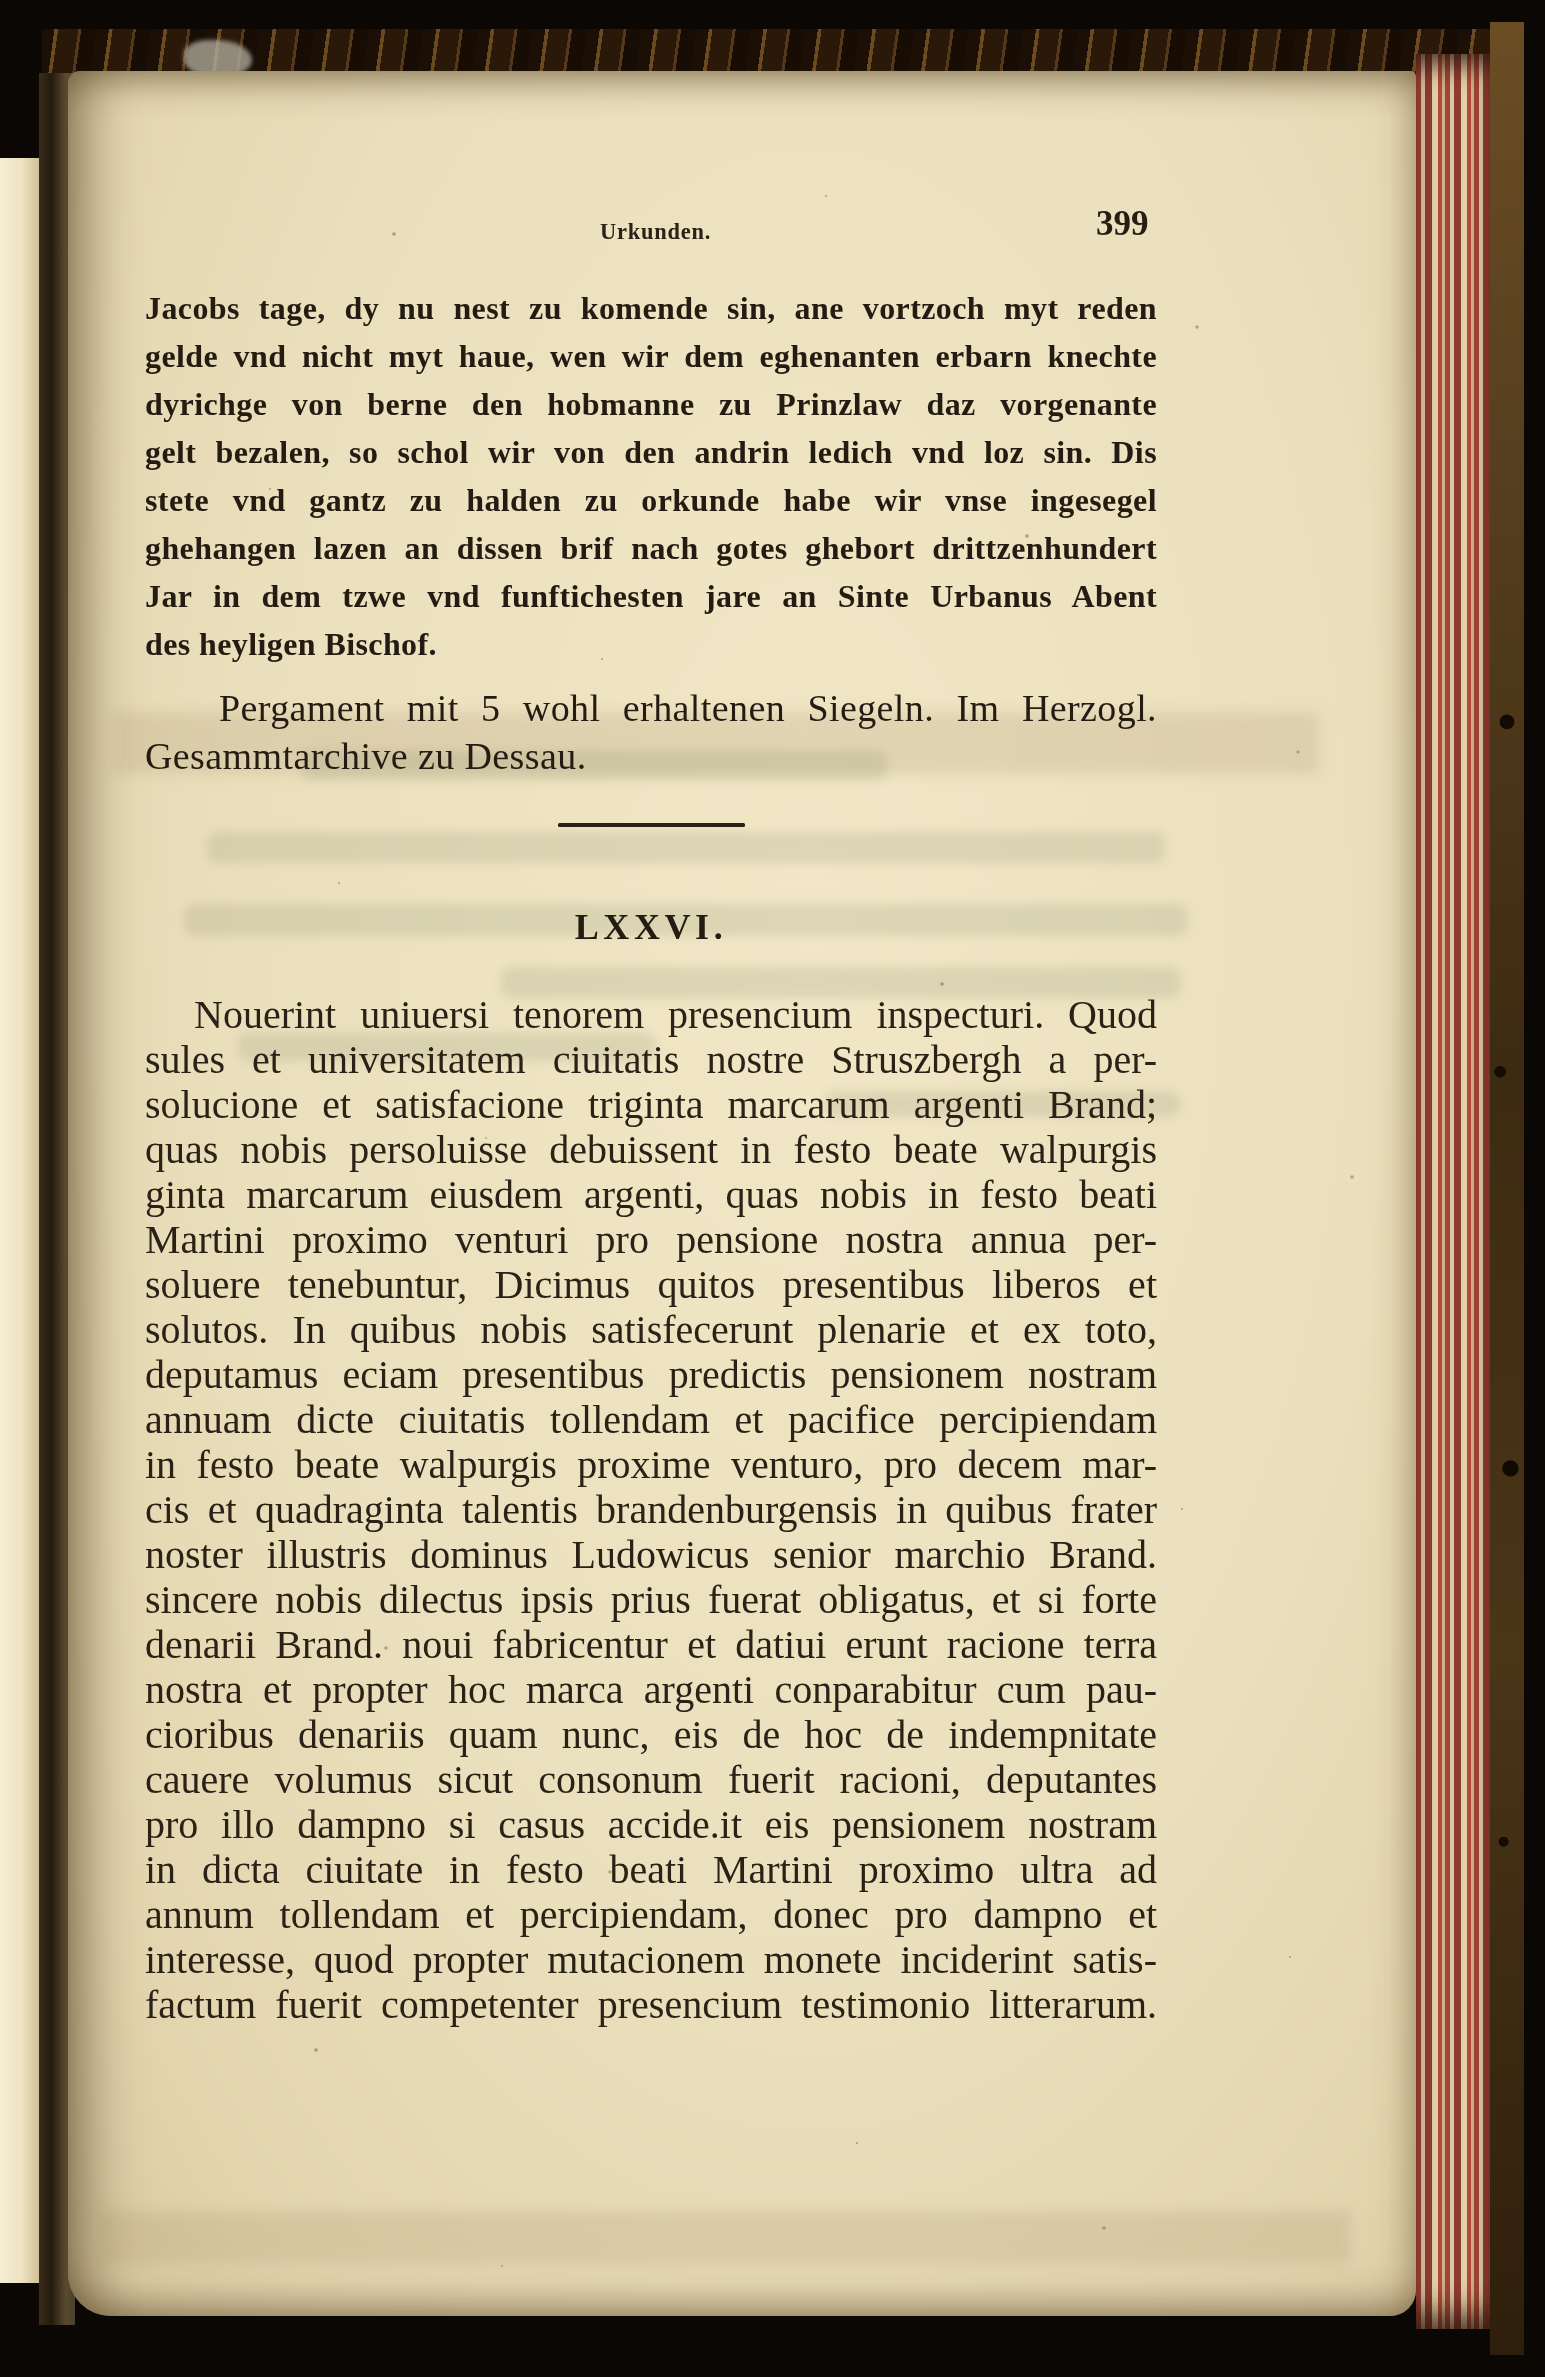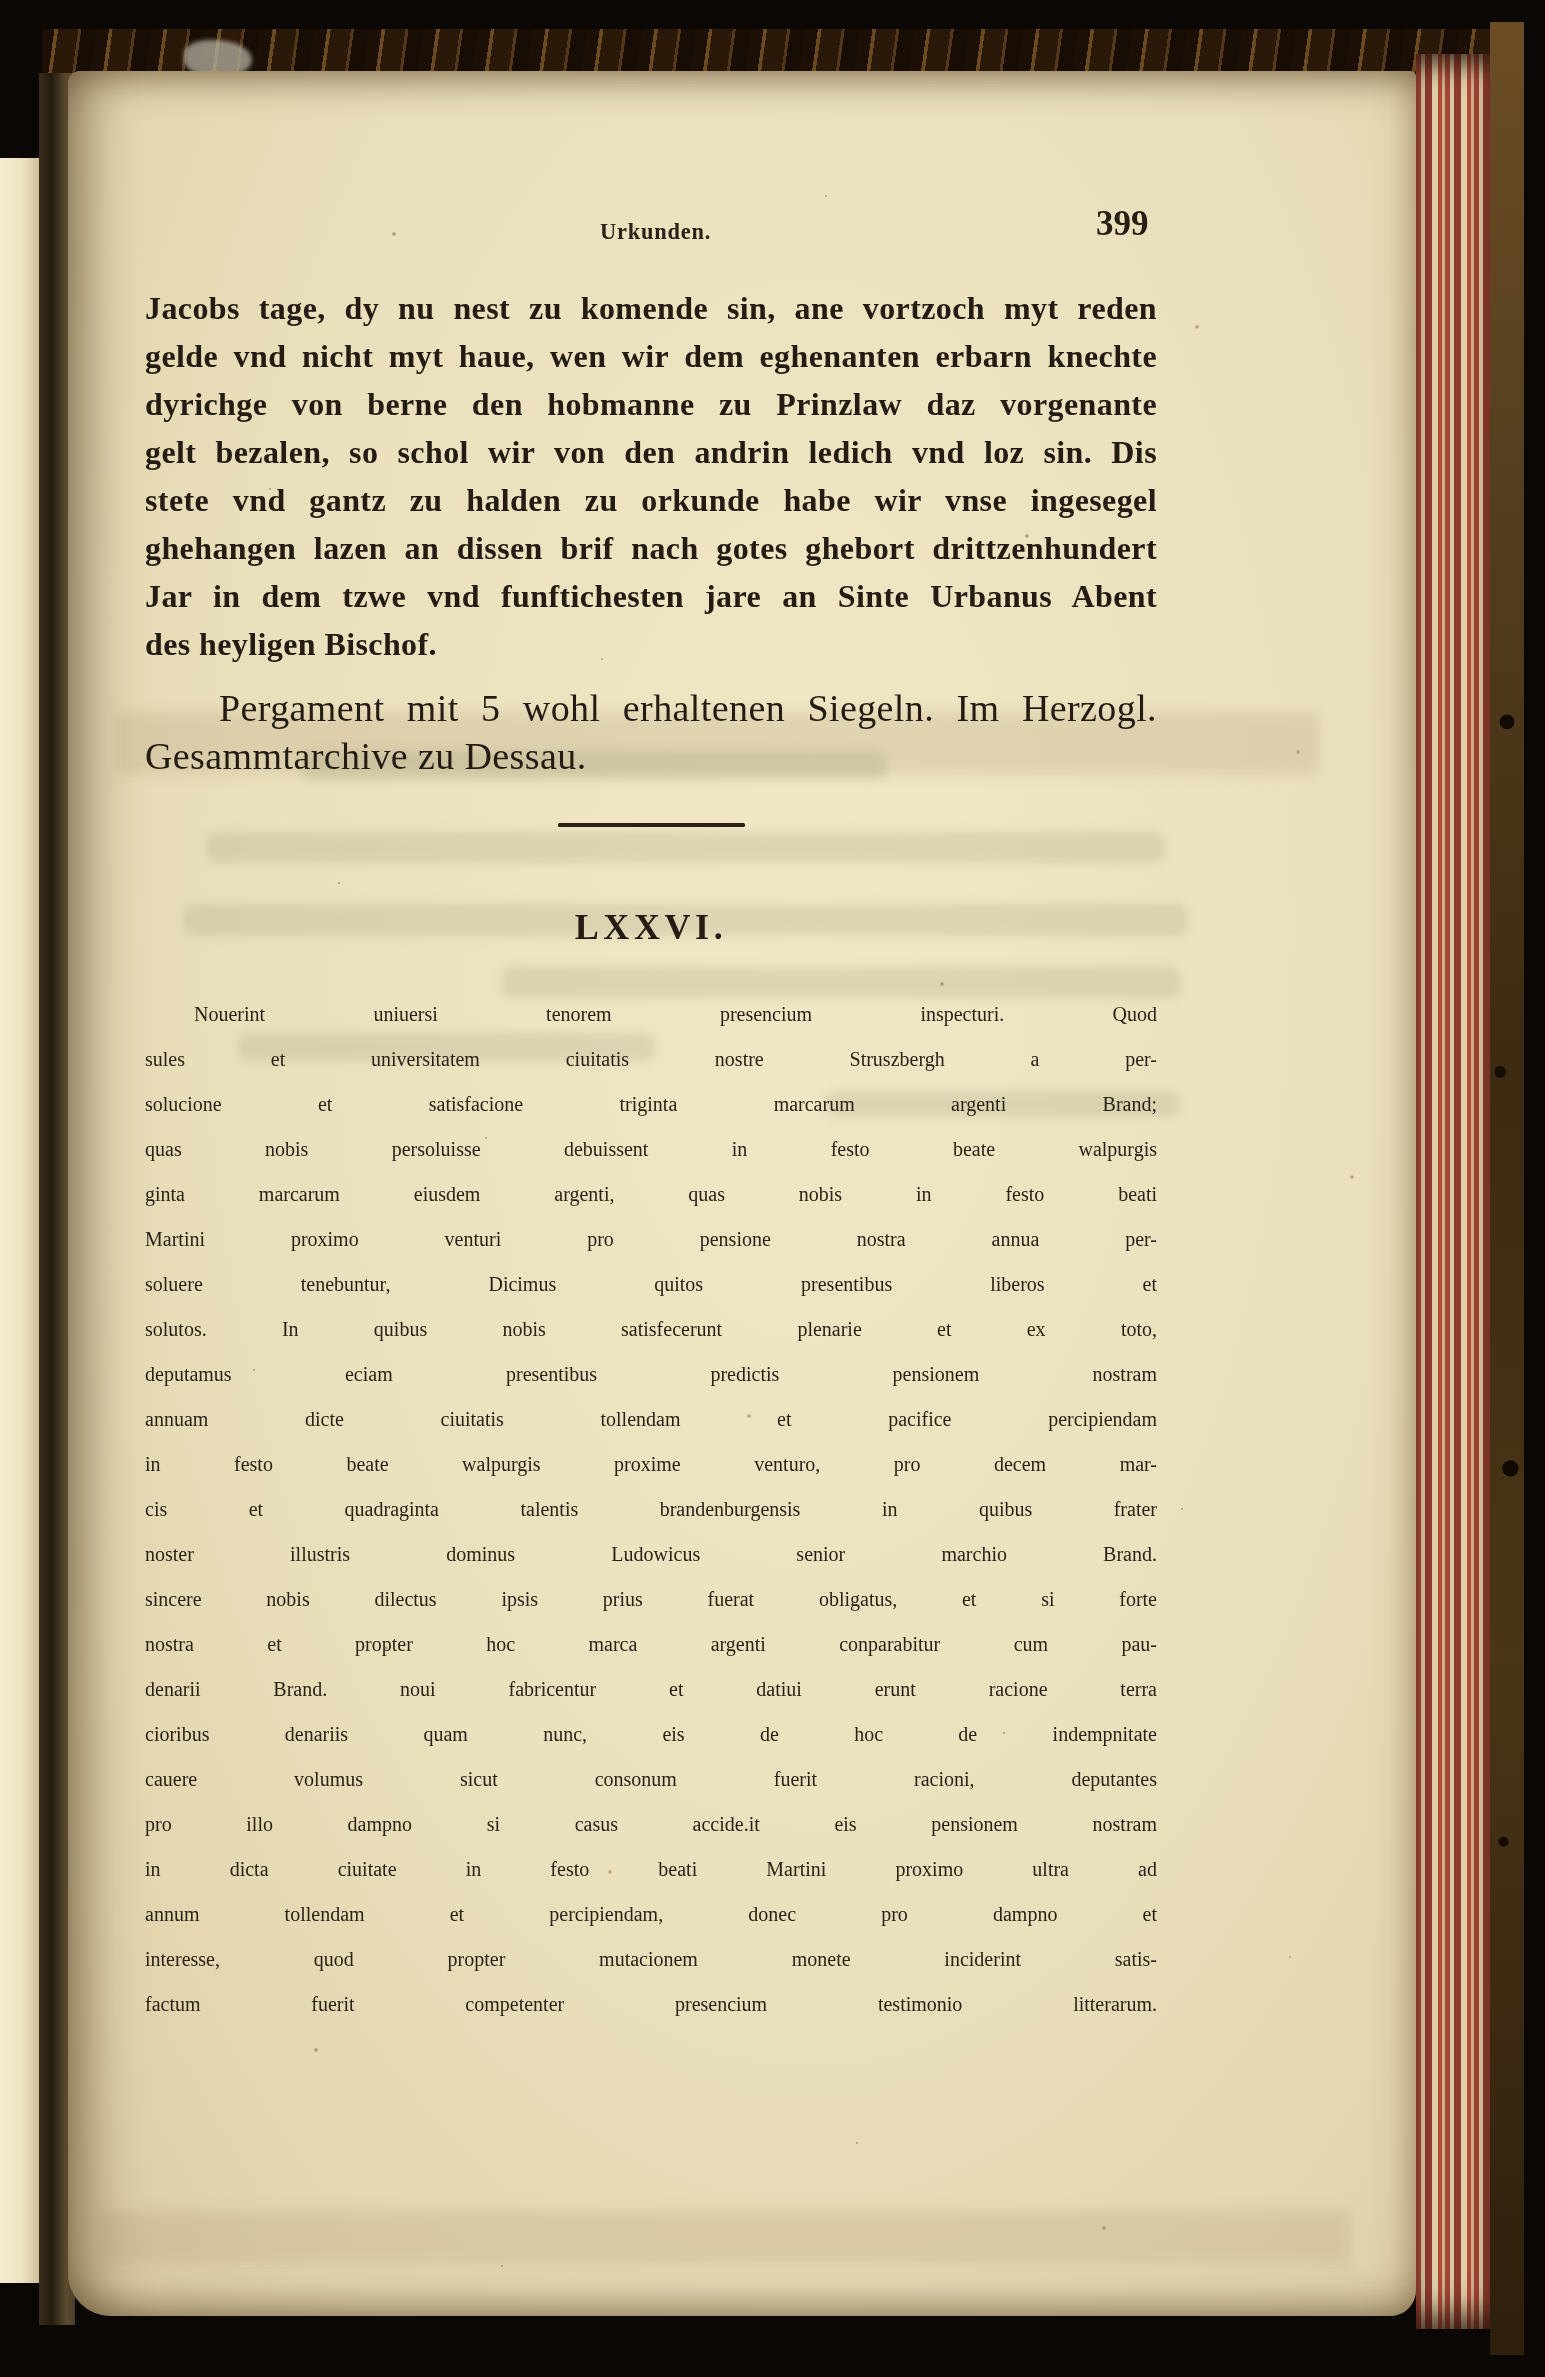--- a/index.html
+++ b/index.html
@@ -55,21 +55,21 @@
   .text-column{position:absolute;left:77px;top:213px;width:1012px;color:#2b2217;}
   .jline{white-space:nowrap;text-align:justify;text-align-last:justify;overflow:visible;}
   .german{font-size:32px;font-weight:bold;line-height:48px;color:#241c12;letter-spacing:0.4px;}
   .german .jline:last-child{text-align-last:left;}
   .archive-note{font-size:38px;font-weight:normal;line-height:48px;color:#241c12;letter-spacing:0.4px;margin-top:16px;}
   .archive-note .jline:first-child{padding-left:74px;}
   .archive-note .jline:last-child{text-align-last:left;}
   .divider{width:187px;height:3.9px;background:#2b2217;margin:43px auto 0 auto;border-radius:1.5px;}
   .section-heading{margin-top:77px;text-align:center;font-size:36px;font-weight:bold;
     letter-spacing:4.6px;color:#241c12;line-height:46px;}
-  .latin{margin-top:42px;font-size:20px;line-height:45px;color:#2b2217;}
+  .latin{margin-top:42px;font-size:40px;line-height:45px;color:#2b2217;}
   .latin .jline:first-child{padding-left:49px;}
 </style>
 </head>
 <body>
 
 <div class="stage">
 
   <div class="cover-top"></div>
   <div class="cover-top-spot"></div>
   <div class="facing-page-edge"></div>
@@ -123,22 +123,22 @@
           <div class="jline">ginta marcarum eiusdem argenti, quas nobis in festo beati</div>
           <div class="jline">Martini proximo venturi pro pensione nostra annua per-</div>
           <div class="jline">soluere tenebuntur, Dicimus quitos presentibus liberos et</div>
           <div class="jline">solutos. In quibus nobis satisfecerunt plenarie et ex toto,</div>
           <div class="jline">deputamus eciam presentibus predictis pensionem nostram</div>
           <div class="jline">annuam dicte ciuitatis tollendam et pacifice percipiendam</div>
           <div class="jline">in festo beate walpurgis proxime venturo, pro decem mar-</div>
           <div class="jline">cis et quadraginta talentis brandenburgensis in quibus frater</div>
           <div class="jline">noster illustris dominus Ludowicus senior marchio Brand.</div>
           <div class="jline">sincere nobis dilectus ipsis prius fuerat obligatus, et si forte</div>
+          <div class="jline">denarii Brand. noui fabricentur et datiui erunt racione terra</div>
           <div class="jline">nostra et propter hoc marca argenti conparabitur cum pau-</div>
-          <div class="jline">denarii Brand. noui fabricentur et datiui erunt racione terra</div>
           <div class="jline">cioribus denariis quam nunc, eis de hoc de indempnitate</div>
           <div class="jline">cauere volumus sicut consonum fuerit racioni, deputantes</div>
           <div class="jline">pro illo dampno si casus accide.it eis pensionem nostram</div>
           <div class="jline">in dicta ciuitate in festo beati Martini proximo ultra ad</div>
           <div class="jline">annum tollendam et percipiendam, donec pro dampno et</div>
           <div class="jline">interesse, quod propter mutacionem monete inciderint satis-</div>
           <div class="jline">factum fuerit competenter presencium testimonio litterarum.</div>
         </div>
 
     </div>

